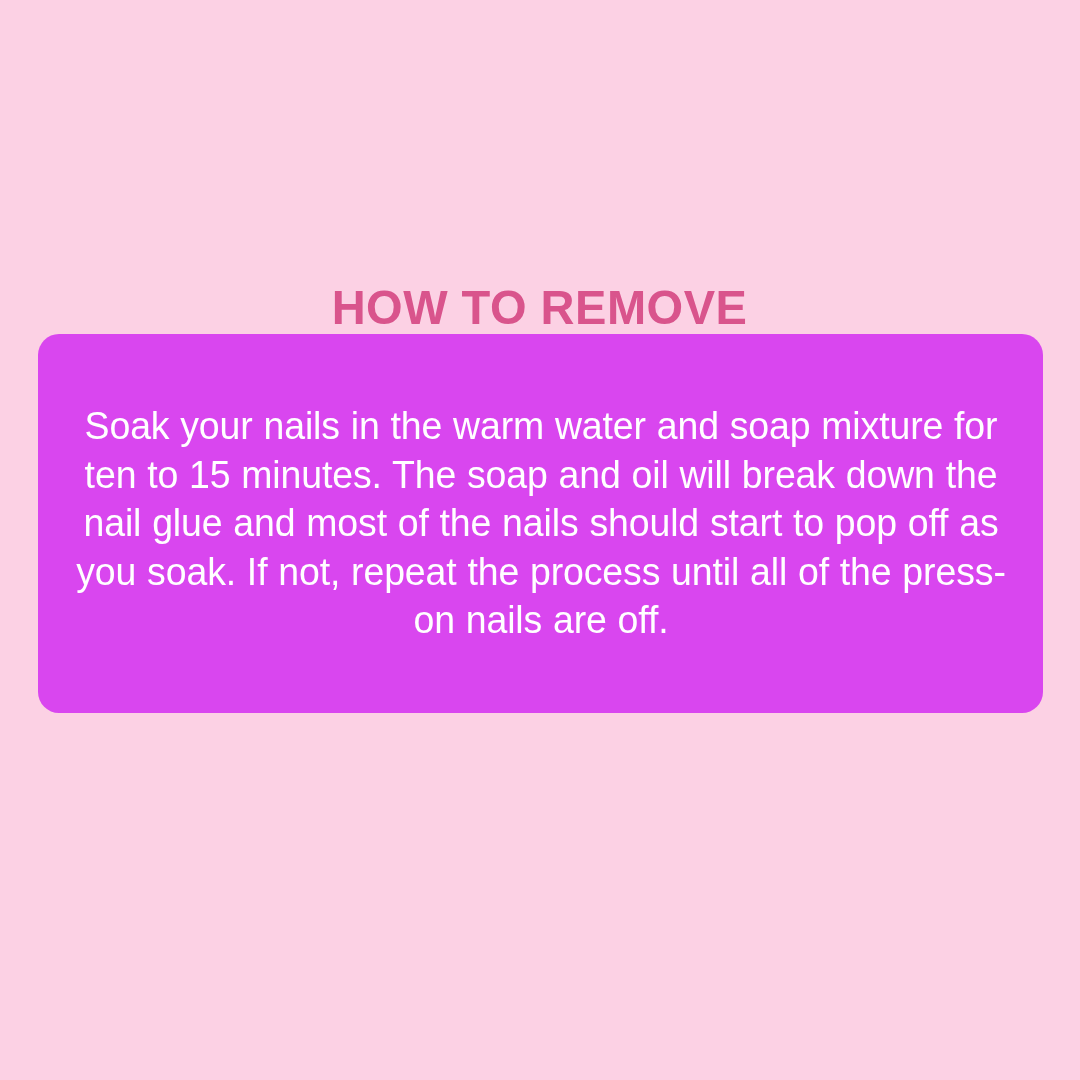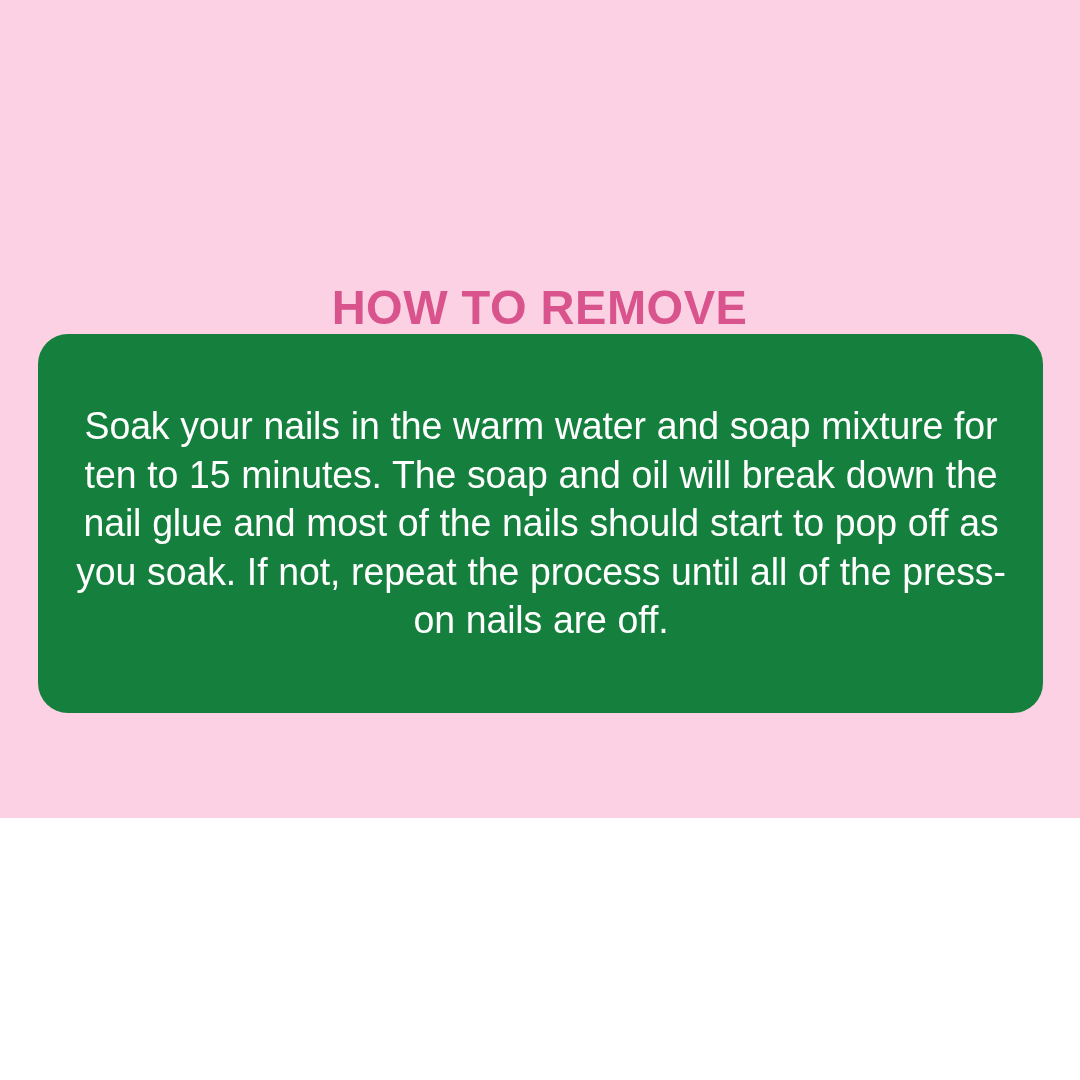--- a/index.html
+++ b/index.html
@@ -10,21 +10,21 @@
   body {
     width: 1080px;
     height: 1080px;
     overflow: hidden;
     font-family: "Liberation Sans", sans-serif;
   }
 
   #poster {
     position: relative;
     width: 1080px;
-    height: 818px;
+    height: 1080px;
     background: #fcd1e4;
     box-sizing: border-box;
   }
 
   
   .title-wrap {
     position: absolute;
     left: 0;
     top: 246px;
     width: 1080px;
@@ -46,22 +46,22 @@
     transform-origin: center center;
   }
 
   
   .card {
     position: absolute;
     left: 38px;
     top: 334px;
     width: 1005px;
     height: 379px;
-    background: #15803d;
-    border-radius: 30px;
+    background: #d946ef;
+    border-radius: 21px;
     box-sizing: border-box;
     display: flex;
     align-items: center;
     justify-content: center;
   }
 
   .card-body {
     width: 950px;
     margin: 0 auto;
     padding: 0 4px;

